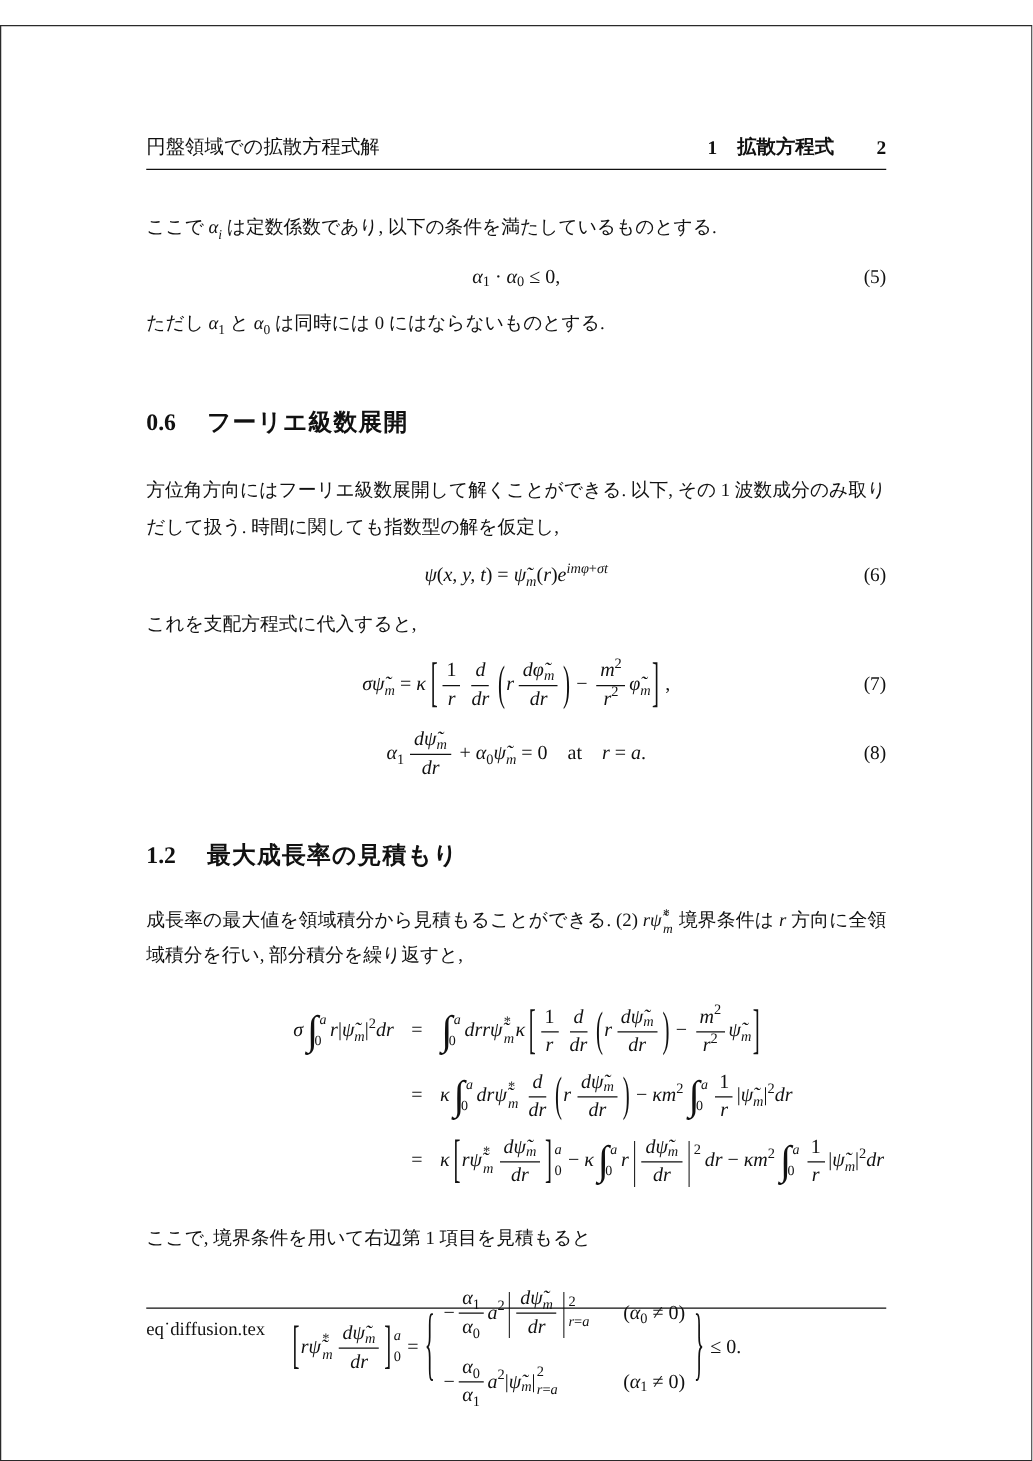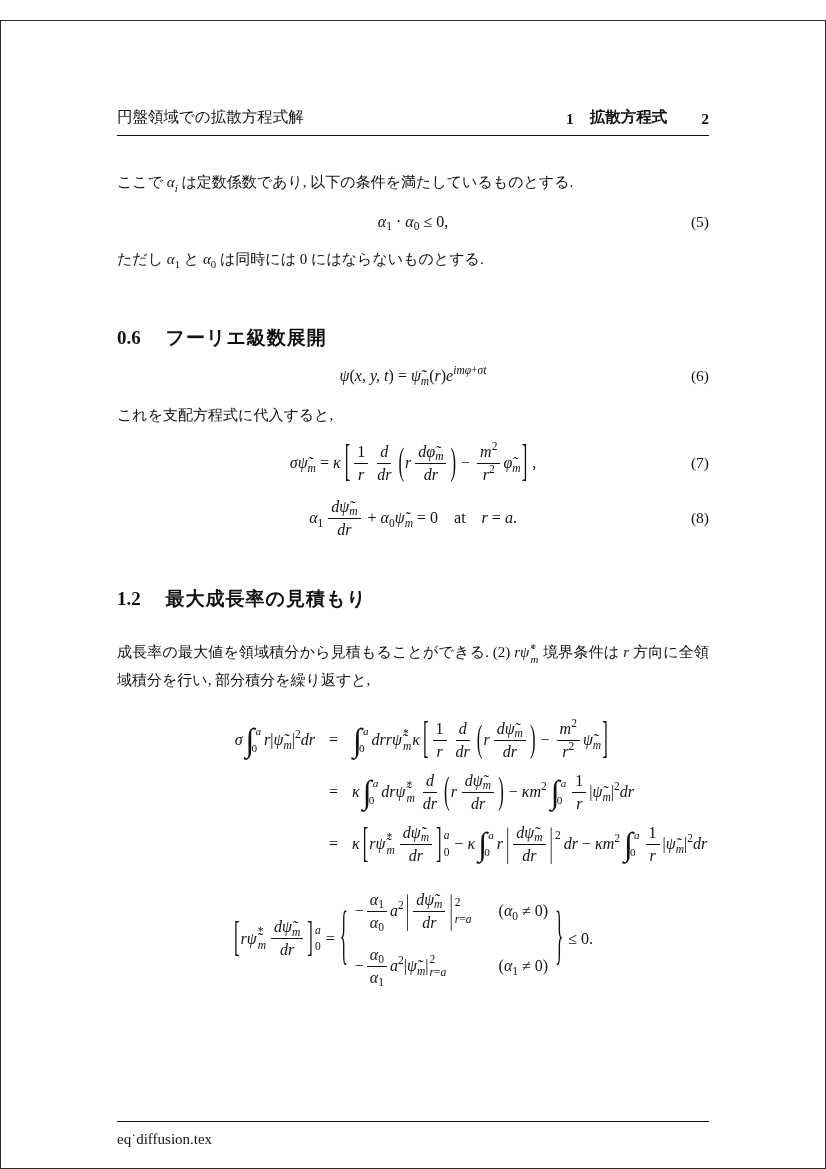--- a/index.html
+++ b/index.html
@@ -17,21 +17,21 @@
   
   .hdr{
     display:flex;justify-content:space-between;align-items:flex-end;
     border-bottom:1.4px solid #111;padding-bottom:7px;font-size:15.5px;
   }
   .hr{display:inline-flex;align-items:flex-end;font-weight:bold;}
   .hsec{margin-right:16px;}
   .hsect{font-family:"Liberation Sans","DejaVu Sans",sans-serif;}
   .hpg{margin-left:34px;}
   .ftr{
-    position:absolute;left:116px;right:116px;top:1100px;
+    position:absolute;left:116px;right:116px;top:1025px;
     border-top:1.4px solid #111;padding-top:9px;
     display:flex;justify-content:space-between;font-size:15px;
   }
   
   .para{font-size:15px;line-height:1.9;margin:0;text-align:justify;}
   .mt34{margin-top:32px;} .mt30{margin-top:28px;} .mt28{margin-top:26px;}
   .sec{font-size:19px;margin:0;font-weight:bold;}
   .sec .secno{margin-right:20px;}
   .sec .sectt{font-family:Liberation Sans, sans-serif;letter-spacing:1px;}
   .s11{margin-top:52px;} .s12{margin-top:46px;}
@@ -102,20 +102,21 @@
     <span class="eqnum">(5)</span>
   </div>
 
   <p class="para"><span class="tx">ただし </span><span class="mi">α</span><span class="sb"><span class="mr">1</span></span><span class="tx"> と </span><span class="mi">α</span><span class="sb"><span class="mr">0</span></span><span class="tx"> は同時には 0 にはならないものとする.</span></p>
 
   <h2 class="sec s11">
     <span class="secno">0.6</span>
     <span class="sectt">フーリエ級数展開</span>
   </h2>
 
+  <p class="para mt30"><span class="tx">方位角方向にはフーリエ級数展開して解くことができる. 以下, その 1 波数成分のみ取りだして扱う. 時間に関しても指数型の解を仮定し,</span></p>
 
   <div class="eq m6">
     <span class="mrow">
         <span class="mi">ψ</span>
         <span class="mr">(</span>
         <span class="mi">x, y, t</span>
         <span class="mr">) = </span>
         <span class="mi">ψ̃</span>
         <span class="sb"><span class="mi">m</span></span>
         <span class="mr">(</span>
@@ -464,20 +465,21 @@
           <span class="mr">|</span>
           <span class="mi">ψ̃</span>
           <span class="sb"><span class="mi">m</span></span>
           <span class="mr">|</span>
           <span class="su"><span class="mr">2</span></span>
           <span class="mi">dr</span>
         </span>
     </div>
   </div>
 
+  <p class="para mt28"><span class="tx">ここで, 境界条件を用いて右辺第 1 項目を見積もると</span></p>
 
   <div class="eq mcases">
     <span class="mrow">
         <span class="str" style="transform: scaleY(2.5);">[</span>
         <span class="mi">r</span>
         <span class="mi">ψ̃</span>
         <span class="sscol">
           <span class="u"><span class="mr">*</span></span>
           <span class="dn"><span class="mi">m</span></span>
         </span>

